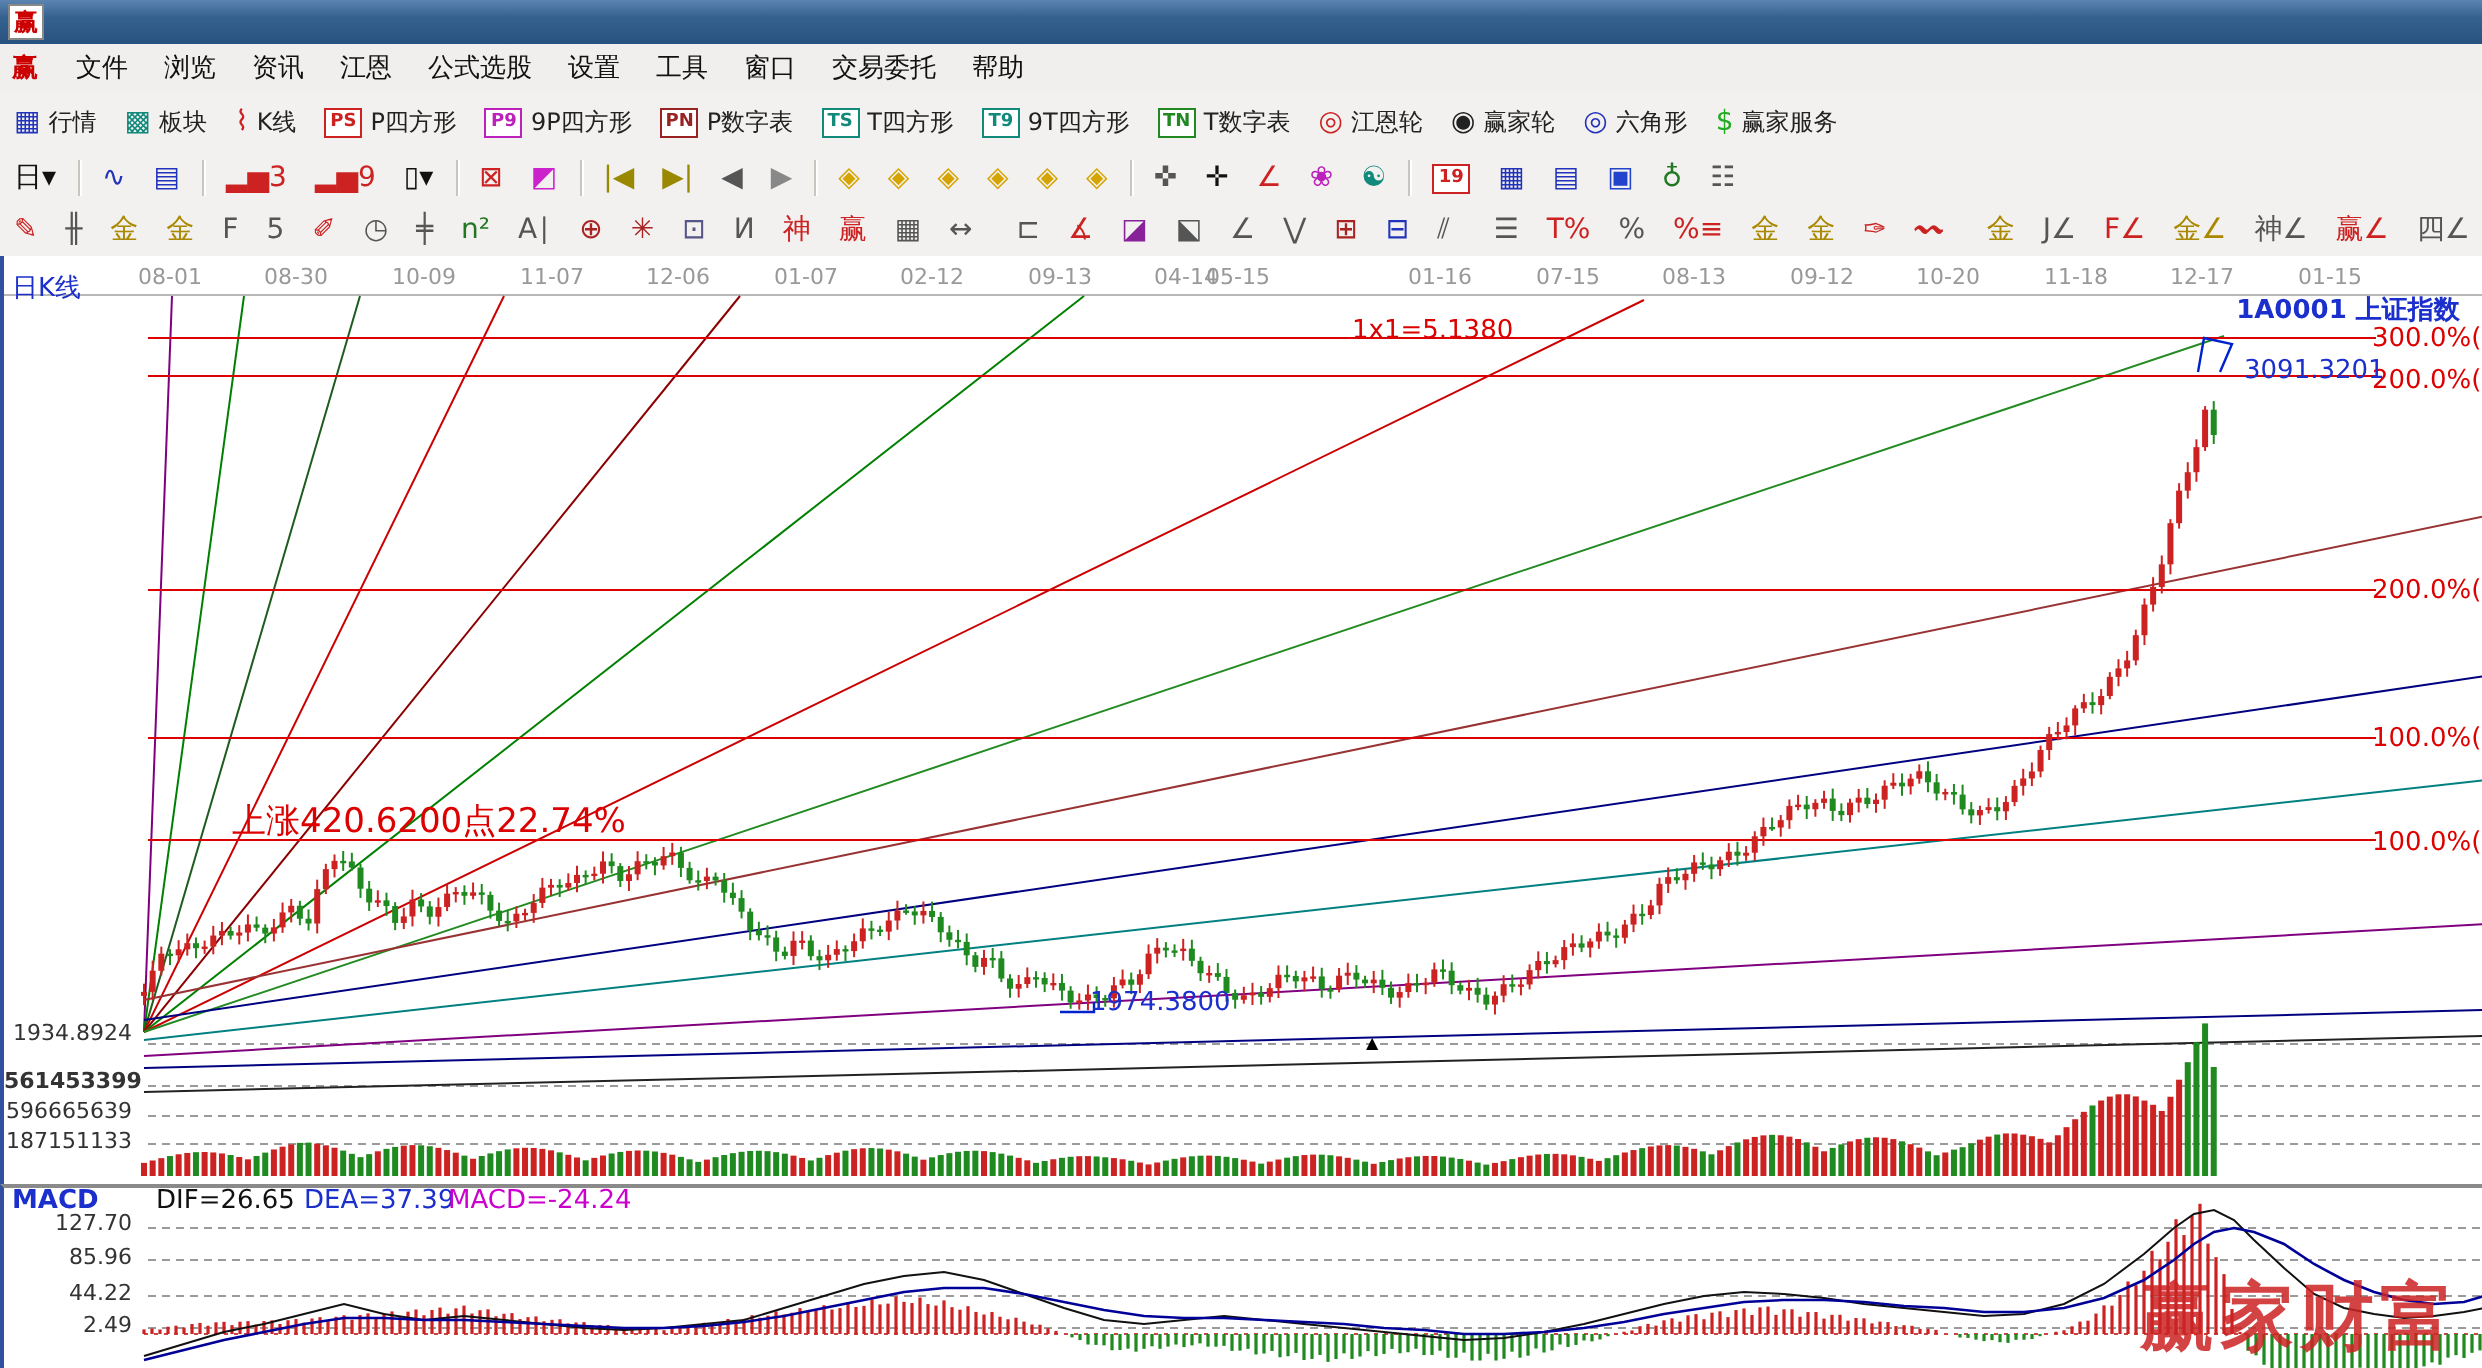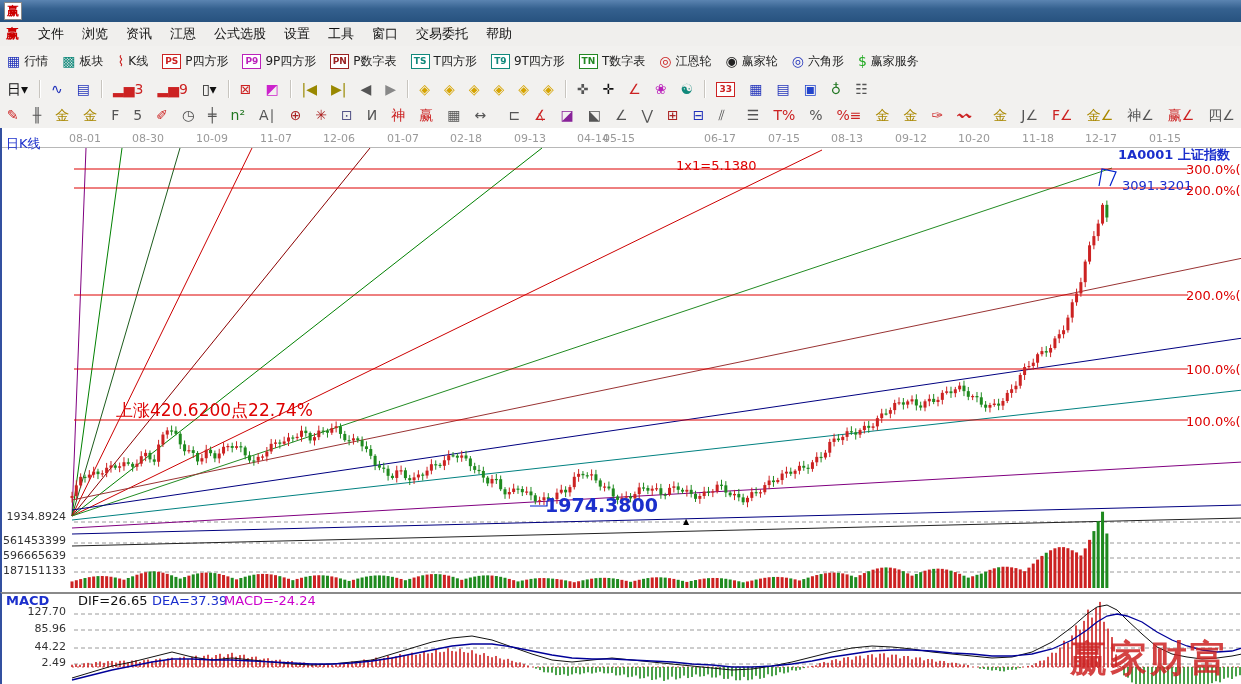--- a/index.html
+++ b/index.html
@@ -188,21 +188,21 @@
         <span class="ticon" style="color: rgb(204, 34, 34);">∠</span>
       </span>
       <span class="tbtn">
         <span class="ticon" style="color: rgb(187, 34, 187);">❀</span>
       </span>
       <span class="tbtn">
         <span class="ticon" style="color: rgb(17, 137, 123);">☯</span>
       </span>
       <span class="sep"></span>
       <span class="tbtn">
-        <span class="chip" style="color: rgb(204, 34, 34); border-color: rgb(204, 34, 34);">33</span>
+        <span class="chip" style="color: rgb(204, 34, 34); border-color: rgb(204, 34, 34);">19</span>
       </span>
       <span class="tbtn">
         <span class="ticon" style="color: rgb(34, 51, 187);">▦</span>
       </span>
       <span class="tbtn">
         <span class="ticon" style="color: rgb(34, 51, 187);">▤</span>
       </span>
       <span class="tbtn">
         <span class="ticon" style="color: rgb(34, 68, 204);">▣</span>
       </span>
@@ -1424,50 +1424,50 @@
 
   <div class="lab rlab" style="left:1186px;top:162px;">300.0%(0)</div>
   <div class="lab rlab" style="left:1186px;top:183px;">200.0%(0)</div>
   <div class="lab rlab" style="left:1186px;top:288px;">200.0%(0)</div>
   <div class="lab rlab" style="left:1186px;top:362px;">100.0%(0)</div>
   <div class="lab rlab" style="left:1186px;top:414px;">100.0%(0)</div>
 
   <div class="lab blue" style="left:1122px;top:178px;font-size:13px;">3091.3201</div>
   <div class="lab red" style="left:676px;top:158px;font-size:13px;">1x1=5.1380</div>
   <div class="lab red" style="left:116px;top:399px;font-size:17px;">上涨420.6200点22.74%</div>
-  <div class="lab blue" style="left:545px;top:494px;font-size:19px;font-weight:bold;">1974.3800</div>
+  <div class="lab blue" style="left:545px;top:494px;font-size:13px;">1974.3800</div>
   <div class="lab" style="left:683px;top:517px;font-size:8px;color:#000;">▲</div>
 
   <div class="lab numlab" style="left:2px;top:510px;">1934.8924</div>
-  <div class="lab numlab" style="left:2px;top:534px;">561453399</div>
+  <div class="lab numlab" style="left:2px;top:534px;font-weight:bold;">561453399</div>
   <div class="lab numlab" style="left:2px;top:549px;">596665639</div>
   <div class="lab numlab" style="left:2px;top:564px;">187151133</div>
 
   <div class="lab blue" style="left:6px;top:593px;font-size:13px;font-weight:bold;">MACD</div>
   <div class="lab" style="left:78px;top:593px;font-size:13px;color:#111;">DIF=26.65</div>
   <div class="lab blue" style="left:152px;top:593px;font-size:13px;text-align:center;">DEA=37.39</div>
   <div class="lab mag" style="left:224px;top:593px;font-size:13px;">MACD=-24.24</div>
 
   <div class="lab numlab" style="left:2px;top:605px;">127.70</div>
   <div class="lab numlab" style="left:2px;top:622px;">85.96</div>
   <div class="lab numlab" style="left:2px;top:640px;">44.22</div>
   <div class="lab numlab" style="left:2px;top:656px;">2.49</div>
 
   <div id="watermark">赢家财富网</div>
 <div class="lab gray" style="left: 69px; top: 132px;">08-01</div>
     <div class="lab gray" style="left: 132px; top: 132px;">08-30</div>
     <div class="lab gray" style="left: 196px; top: 132px;">10-09</div>
     <div class="lab gray" style="left: 260px; top: 132px;">11-07</div>
     <div class="lab gray" style="left: 323px; top: 132px;">12-06</div>
     <div class="lab gray" style="left: 387px; top: 132px;">01-07</div>
-    <div class="lab gray" style="left: 450px; top: 132px;">02-18</div>
+    <div class="lab gray" style="left: 450px; top: 132px;">02-12</div>
     <div class="lab gray" style="left: 514px; top: 132px;">09-13</div>
     <div class="lab gray" style="left: 577px; top: 132px;">04-14</div>
     <div class="lab gray" style="left: 603px; top: 132px;">05-15</div>
-    <div class="lab gray" style="left: 704px; top: 132px;">06-17</div>
+    <div class="lab gray" style="left: 704px; top: 132px;">01-16</div>
     <div class="lab gray" style="left: 768px; top: 132px;">07-15</div>
     <div class="lab gray" style="left: 831px; top: 132px;">08-13</div>
     <div class="lab gray" style="left: 895px; top: 132px;">09-12</div>
     <div class="lab gray" style="left: 958px; top: 132px;">10-20</div>
     <div class="lab gray" style="left: 1022px; top: 132px;">11-18</div>
     <div class="lab gray" style="left: 1085px; top: 132px;">12-17</div>
     <div class="lab gray" style="left: 1149px; top: 132px;">01-15</div>
   </div>
 
 </body></html>

